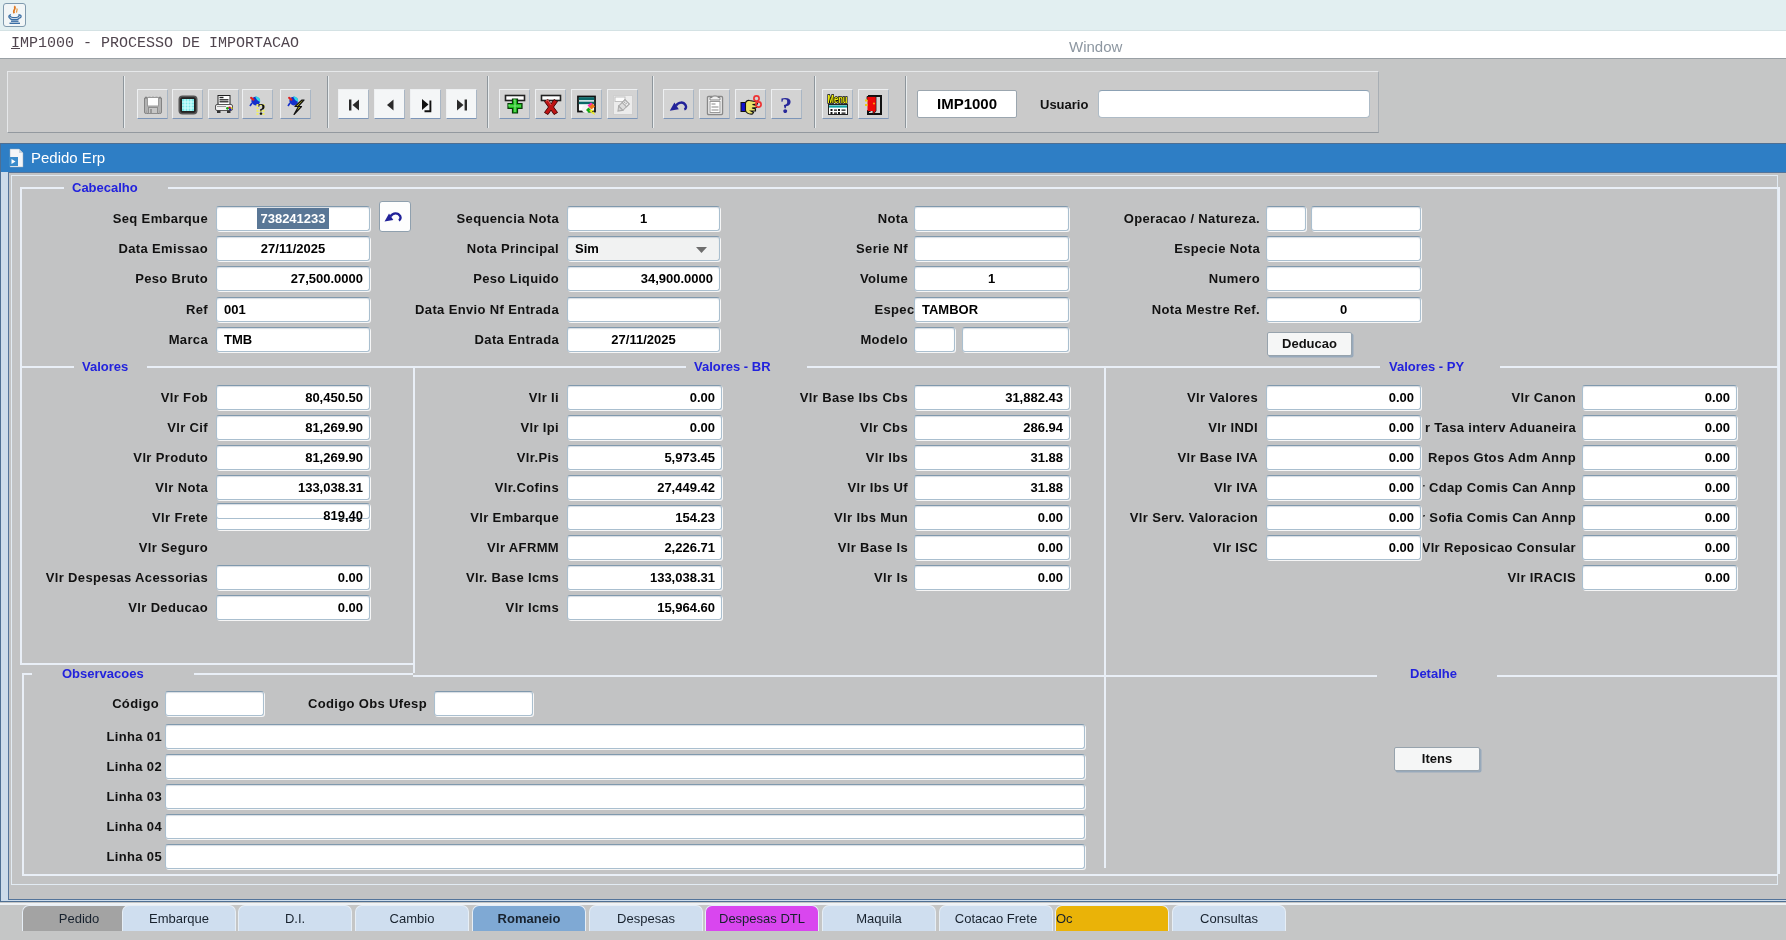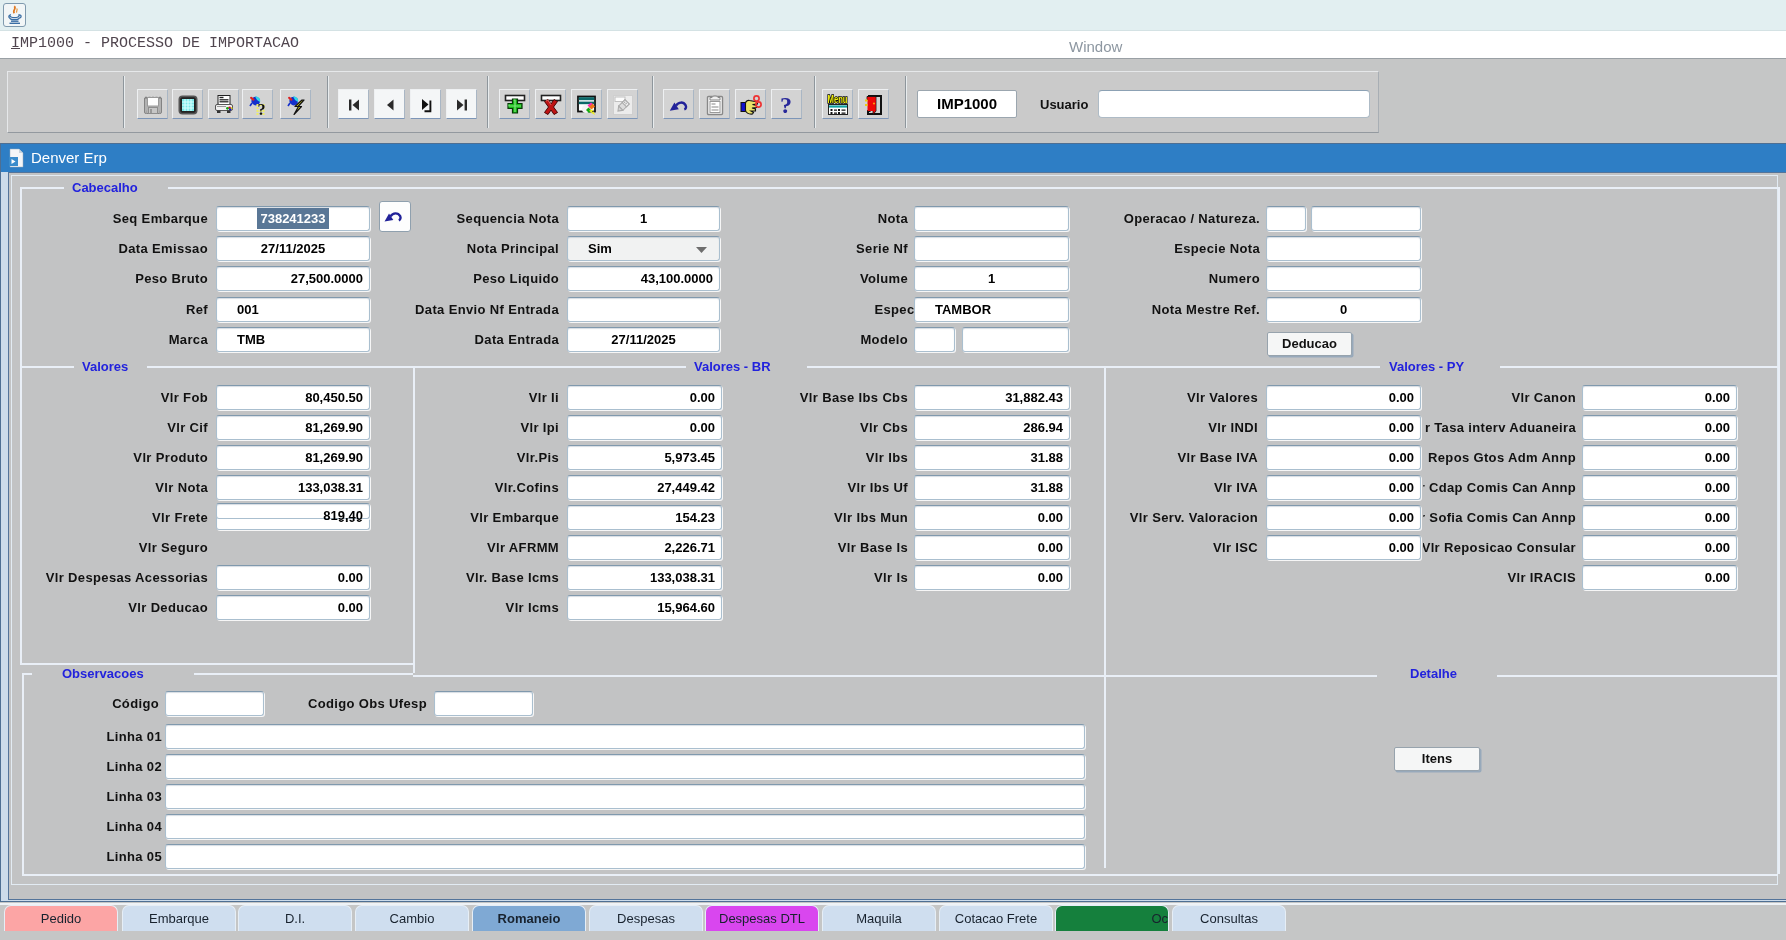--- a/index.html
+++ b/index.html
@@ -1,20 +1,20 @@
 <!DOCTYPE html>
 <html><head><meta charset="utf-8">
 <style>
 *{margin:0;padding:0;box-sizing:border-box}
 html,body{width:1786px;height:940px;background:#c5c6c6;font-family:"Liberation Sans",sans-serif;position:relative;overflow:hidden}
 .abs{position:absolute}
 .lbl{position:absolute;height:25px;line-height:25px;text-align:right;font-size:13px;letter-spacing:0.35px;font-weight:bold;color:#111;white-space:nowrap}
 .fld{position:absolute;height:25px;background:#fff;border:1px solid #aabfcf;border-top-color:#8099ad;border-radius:3px;font-size:13px;font-weight:bold;color:#000;line-height:23px;white-space:nowrap;box-shadow:1px 1px 0 rgba(255,255,255,.85), inset 0 1px 1px rgba(120,140,160,.30)}
 .fr{text-align:right;padding-right:6px}
-.fl{text-align:left;padding-left:20px}
+.fl{text-align:left;padding-left:7px}
 .fc{text-align:center}
 .gt{position:absolute;font-size:13px;font-weight:bold;color:#2222dd;white-space:nowrap;line-height:14px}
 .ln{position:absolute;background:#e9eff7}
 .btn3d{position:absolute;background:#f5f6f6;border:1px solid #97a3ad;border-radius:2px;text-align:center;font-size:13px;font-weight:bold;color:#111;box-shadow:1.5px 1.5px 0 #97a9bb}
 .tbtn{position:absolute;width:31px;height:30px;background:#d3d3d3;border:1px solid #eef0f2;border-bottom-color:#7d96b8;border-right-color:#a9b6c4;border-radius:1px}
 .tbtn svg{position:absolute;left:3px;top:3px}
 .wbtn{background:#f4f6f7}
 .sep{position:absolute;top:76px;height:52px;width:2px;background:linear-gradient(90deg,#8e969c 0 50%,#e8ecee 50% 100%)}
 </style></head>
 <body>
@@ -223,21 +223,21 @@
 <div class="abs" style="left:1098px;top:90px;width:272px;height:28px;background:#fff;border:1px solid #aebbc6;border-top-color:#8ca1b4;border-radius:4px"></div>
 <div class="abs" style="left:0px;top:143px;width:1790px;height:759px;background:#ccdbea;border:1px solid #4e6f93"></div>
 <div class="abs" style="left:1px;top:144px;width:1785px;height:28px;background:#2e7ec5"></div>
 <div class="abs" style="left:8px;top:148px;width:17px;height:20px">
 <svg width="17" height="20" viewBox="0 0 17 20">
       <path d="M2 1 h9 l4 4 v14 h-13z" fill="#f4f6f8" stroke="#9ab" stroke-width="0.5"></path>
       <path d="M11 1 l4 4 h-4z" fill="#c8d4de"></path>
       <rect x="1" y="9" width="9" height="9" fill="#3a8ccc"></rect>
       <path d="M3.5 11 l4 2.5 -4 2.5z" fill="#fff"></path>
     </svg></div>
-<div class="abs" style="left:31px;top:149px;font-size:15px;color:#fff">Denver Erp</div>
+<div class="abs" style="left:31px;top:149px;font-size:15px;color:#fff">Pedido Erp</div>
 <div class="abs" style="left:8px;top:172px;width:1778px;height:728px;background:#c2c3c4;border:1px solid #54749a;border-right:none"></div>
 <div class="abs" style="left:11px;top:175px;width:1767px;height:710px;border:1px solid #e2ebf3"></div>
 <div class="ln" style="left:20px;top:187px;width:44px;height:2px"></div>
 <div class="ln" style="left:168px;top:187px;width:1610px;height:2px"></div>
 <div class="ln" style="left:20px;top:366px;width:54px;height:2px"></div>
 <div class="ln" style="left:147px;top:366px;width:539px;height:2px"></div>
 <div class="ln" style="left:807px;top:366px;width:573px;height:2px"></div>
 <div class="ln" style="left:1500px;top:366px;width:278px;height:2px"></div>
 <div class="ln" style="left:20px;top:187px;width:2px;height:476px"></div>
 <div class="ln" style="left:20px;top:663px;width:393px;height:2px"></div>
@@ -274,21 +274,21 @@
     </svg></div>
 <div class="lbl" style="left:299px;top:206px;width:260px;display:flex;justify-content:flex-end;overflow:hidden">Sequencia Nota</div>
 <div class="lbl" style="left:299px;top:236px;width:260px;display:flex;justify-content:flex-end;overflow:hidden">Nota Principal</div>
 <div class="lbl" style="left:299px;top:266px;width:260px;display:flex;justify-content:flex-end;overflow:hidden">Peso Liquido</div>
 <div class="lbl" style="left:299px;top:297px;width:260px;display:flex;justify-content:flex-end;overflow:hidden">Data Envio Nf Entrada</div>
 <div class="lbl" style="left:299px;top:327px;width:260px;display:flex;justify-content:flex-end;overflow:hidden">Data Entrada</div>
 <div class="fld fc" style="left:567px;top:206px;width:153px;height:25px">1</div>
 <div class="fld fl" style="left:567px;top:236px;width:153px;background:#f1f2f2">Sim<svg width="11" height="6" viewBox="0 0 11 6" style="position:absolute;right:12px;top:10px">
       <path d="M0 0 h11 l-5.5 6z" fill="#6e6e6e"></path>
     </svg></div>
-<div class="fld fr" style="left:567px;top:266px;width:153px;height:25px">43,100.0000</div>
+<div class="fld fr" style="left:567px;top:266px;width:153px;height:25px">34,900.0000</div>
 <div class="fld fl" style="left:567px;top:297px;width:153px;height:25px"></div>
 <div class="fld fc" style="left:567px;top:327px;width:153px;height:25px">27/11/2025</div>
 <div class="lbl" style="left:648px;top:206px;width:260px;display:flex;justify-content:flex-end;overflow:hidden">Nota</div>
 <div class="lbl" style="left:648px;top:236px;width:260px;display:flex;justify-content:flex-end;overflow:hidden">Serie Nf</div>
 <div class="lbl" style="left:648px;top:266px;width:260px;display:flex;justify-content:flex-end;overflow:hidden">Volume</div>
 <div class="lbl" style="left:666px;top:297px;width:260px;display:flex;justify-content:flex-end;overflow:hidden">Especie</div>
 <div class="lbl" style="left:648px;top:327px;width:260px;display:flex;justify-content:flex-end;overflow:hidden">Modelo</div>
 <div class="fld fl" style="left:914px;top:206px;width:155px;height:25px"></div>
 <div class="fld fl" style="left:914px;top:236px;width:155px;height:25px"></div>
 <div class="fld fc" style="left:914px;top:266px;width:155px;height:25px">1</div>
@@ -386,22 +386,22 @@
 <div class="lbl" style="left:-98px;top:754px;width:260px;display:flex;justify-content:flex-end;overflow:hidden">Linha 02</div>
 <div class="fld fl" style="left:165px;top:754px;width:920px;height:25px"></div>
 <div class="lbl" style="left:-98px;top:784px;width:260px;display:flex;justify-content:flex-end;overflow:hidden">Linha 03</div>
 <div class="fld fl" style="left:165px;top:784px;width:920px;height:25px"></div>
 <div class="lbl" style="left:-98px;top:814px;width:260px;display:flex;justify-content:flex-end;overflow:hidden">Linha 04</div>
 <div class="fld fl" style="left:165px;top:814px;width:920px;height:25px"></div>
 <div class="lbl" style="left:-98px;top:844px;width:260px;display:flex;justify-content:flex-end;overflow:hidden">Linha 05</div>
 <div class="fld fl" style="left:165px;top:844px;width:920px;height:25px"></div>
 <div class="btn3d" style="left:1394px;top:747px;width:86px;height:24px;line-height:21px">Itens</div>
 <div class="abs" style="left:0;top:903px;width:1786px;height:2px;background:#eef2f6"></div>
-<div class="abs" style="left:4px;top:905px;width:114px;height:26px;background:#fca5a5;border:1px solid #e6eef6;border-bottom:none;border-radius:7px 7px 0 0;text-align:center;line-height:25px;font-size:13px;font-weight:normal;color:#18222e">Pedido</div>
+<div class="abs" style="left:22px;top:905px;width:114px;height:26px;background:#a3a3a3;border:1px solid #e6eef6;border-bottom:none;border-radius:7px 7px 0 0;text-align:center;line-height:25px;font-size:13px;font-weight:normal;color:#18222e">Pedido</div>
 <div class="abs" style="left:122px;top:905px;width:114px;height:26px;background:#cfdeef;border:1px solid #e6eef6;border-bottom:none;border-radius:7px 7px 0 0;text-align:center;line-height:25px;font-size:13px;font-weight:normal;color:#18222e">Embarque</div>
 <div class="abs" style="left:238px;top:905px;width:114px;height:26px;background:#cfdeef;border:1px solid #e6eef6;border-bottom:none;border-radius:7px 7px 0 0;text-align:center;line-height:25px;font-size:13px;font-weight:normal;color:#18222e">D.I.</div>
 <div class="abs" style="left:355px;top:905px;width:114px;height:26px;background:#cfdeef;border:1px solid #e6eef6;border-bottom:none;border-radius:7px 7px 0 0;text-align:center;line-height:25px;font-size:13px;font-weight:normal;color:#18222e">Cambio</div>
 <div class="abs" style="left:472px;top:905px;width:114px;height:26px;background:#7fa9d4;border:1px solid #e6eef6;border-bottom:none;border-radius:7px 7px 0 0;text-align:center;line-height:25px;font-size:13px;font-weight:bold;color:#18222e">Romaneio</div>
 <div class="abs" style="left:589px;top:905px;width:114px;height:26px;background:#cfdeef;border:1px solid #e6eef6;border-bottom:none;border-radius:7px 7px 0 0;text-align:center;line-height:25px;font-size:13px;font-weight:normal;color:#18222e">Despesas</div>
 <div class="abs" style="left:705px;top:905px;width:114px;height:26px;background:#d946ef;border:1px solid #e6eef6;border-bottom:none;border-radius:7px 7px 0 0;text-align:center;line-height:25px;font-size:13px;font-weight:normal;color:#18222e">Despesas DTL</div>
 <div class="abs" style="left:822px;top:905px;width:114px;height:26px;background:#cfdeef;border:1px solid #e6eef6;border-bottom:none;border-radius:7px 7px 0 0;text-align:center;line-height:25px;font-size:13px;font-weight:normal;color:#18222e">Maquila</div>
 <div class="abs" style="left:939px;top:905px;width:114px;height:26px;background:#cfdeef;border:1px solid #e6eef6;border-bottom:none;border-radius:7px 7px 0 0;text-align:center;line-height:25px;font-size:13px;font-weight:normal;color:#18222e">Cotacao Frete</div>
-<div class="abs" style="left:1055px;top:905px;width:114px;height:26px;background:#15803d;border:1px solid #e6eef6;border-bottom:none;border-radius:7px 7px 0 0;text-align:right;line-height:25px;font-size:13px;font-weight:normal;color:#18222e">Oc</div>
+<div class="abs" style="left:1055px;top:905px;width:114px;height:26px;background:#eab308;border:1px solid #e6eef6;border-bottom:none;border-radius:7px 7px 0 0;text-align:left;line-height:25px;font-size:13px;font-weight:normal;color:#18222e">Oc</div>
 <div class="abs" style="left:1172px;top:905px;width:114px;height:26px;background:#cfdeef;border:1px solid #e6eef6;border-bottom:none;border-radius:7px 7px 0 0;text-align:center;line-height:25px;font-size:13px;font-weight:normal;color:#18222e">Consultas</div>
 </body></html>

